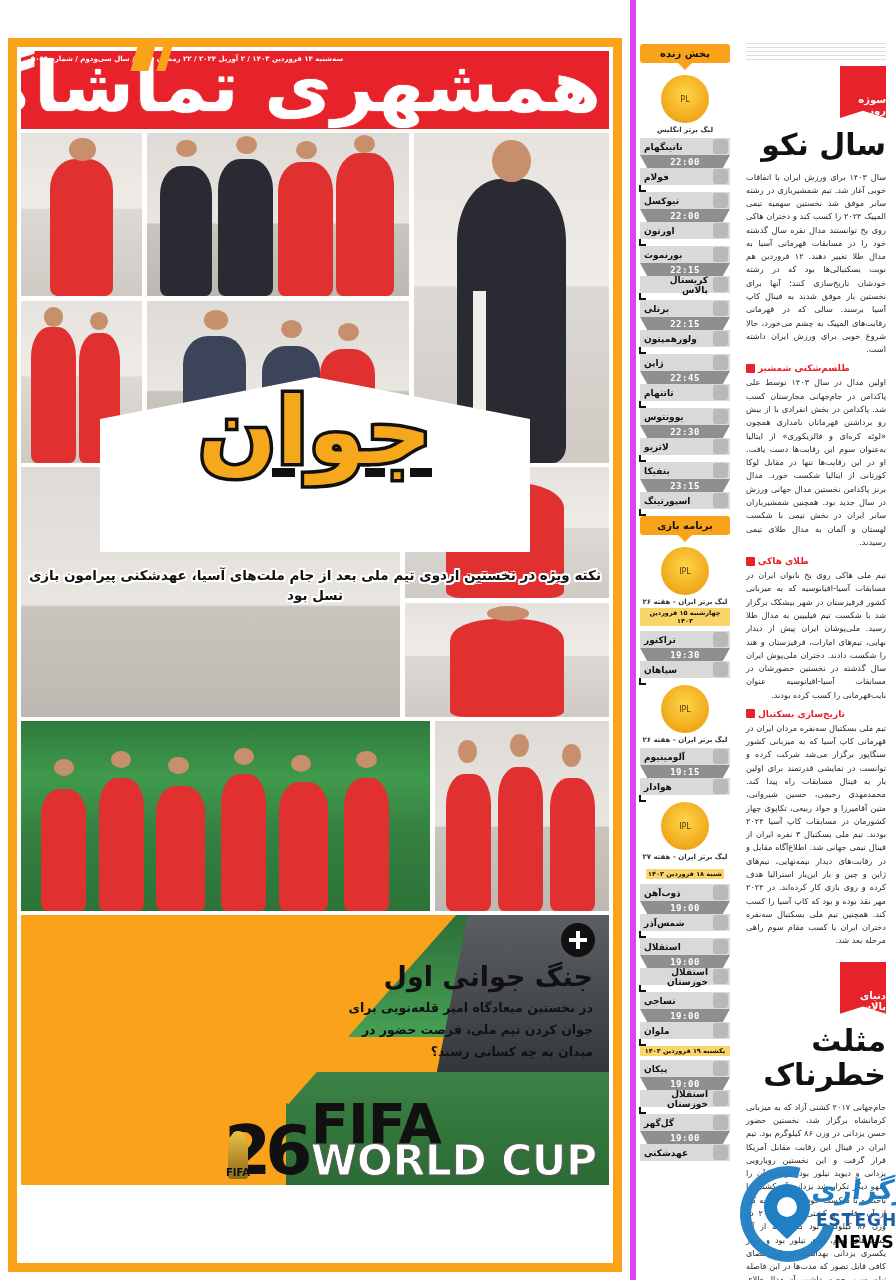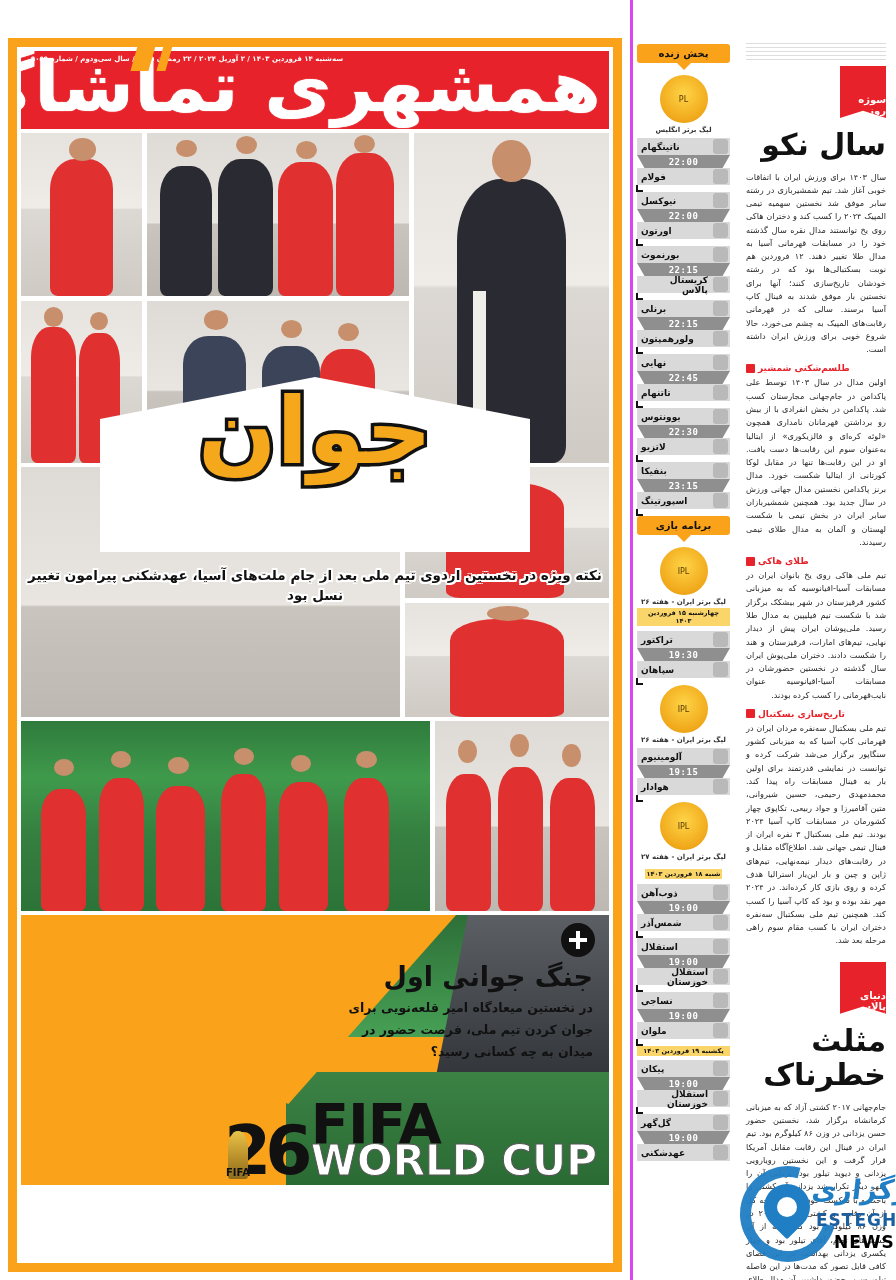--- a/index.html
+++ b/index.html
@@ -136,20 +136,21 @@
     font-weight: bold;
     line-height: 0.84;
     white-space: nowrap;
   }
   .hl-1 {
     font-size: 92px;
     color: #F5A81C;
     -webkit-text-stroke: 7px #111;
     paint-order: stroke fill;
     letter-spacing: -4px;
+    text-decoration: underline;
   }
   .hl-2 {
     font-size: 92px;
     color: #E8222A;
     -webkit-text-stroke: 7px #111;
     paint-order: stroke fill;
     letter-spacing: -4px;
     margin-top: -12px;
   }
   .hl-sub {
@@ -273,21 +274,21 @@
     -webkit-text-stroke: 1px #555;
     margin-top: -4px;
   }
 
   
   .tv-col {
     position: relative;
     width: 104px;
     height: 1280px;
     padding: 44px 4px 6px 4px;
-    border-left: 3px solid #d946ef;
+    border-left: 6px solid #d946ef;
   }
   .pill {
     background: #F9A21A;
     color: #111;
     font-size: 10px;
     font-weight: bold;
     text-align: center;
     padding: 4px 2px;
     border-radius: 3px;
     position: relative;
@@ -531,21 +532,21 @@
             <div class="wc-wcup">WORLD CUP</div>
           </div>
         </div>
       </div>
 
       <div class="headline-wrap">
         <div class="headline-bg"></div>
         <div class="headline">
           <div class="hl-1">جوان</div>
         </div>
-        <div class="hl-sub">نکته ویژه در نخستین اردوی تیم ملی بعد از جام ملت‌های آسیا، عهدشکنی پیرامون تغییر نسل بود</div>
+        <div class="hl-sub">نکته ویژه در نخستین اردوی تیم ملی بعد از جام ملت‌های آسیا، عهدشکنی پیرامون بازی نسل بود</div>
       </div>
 
     </div>
   </div>
 
   <div class="tv-col">
     <div class="pill">پخش زنده</div>
     <div id="tv-leagues">
         <div class="league-head">
           <div class="league-badge">PL</div>
@@ -594,21 +595,21 @@
           </div>
           <div class="time-bar">22:15</div>
           <div class="team-row away">
             <span>ولورهمپتون</span>
             <span class="team-crest"></span>
             <span class="corner-mark"></span>
           </div>
         </div>
         <div class="match">
           <div class="team-row home">
-            <span>نهایی</span>
+            <span>ژاپن</span>
             <span class="team-crest"></span>
           </div>
           <div class="time-bar">22:45</div>
           <div class="team-row away">
             <span>تاتنهام</span>
             <span class="team-crest"></span>
             <span class="corner-mark"></span>
           </div>
         </div>
         <div class="match">

